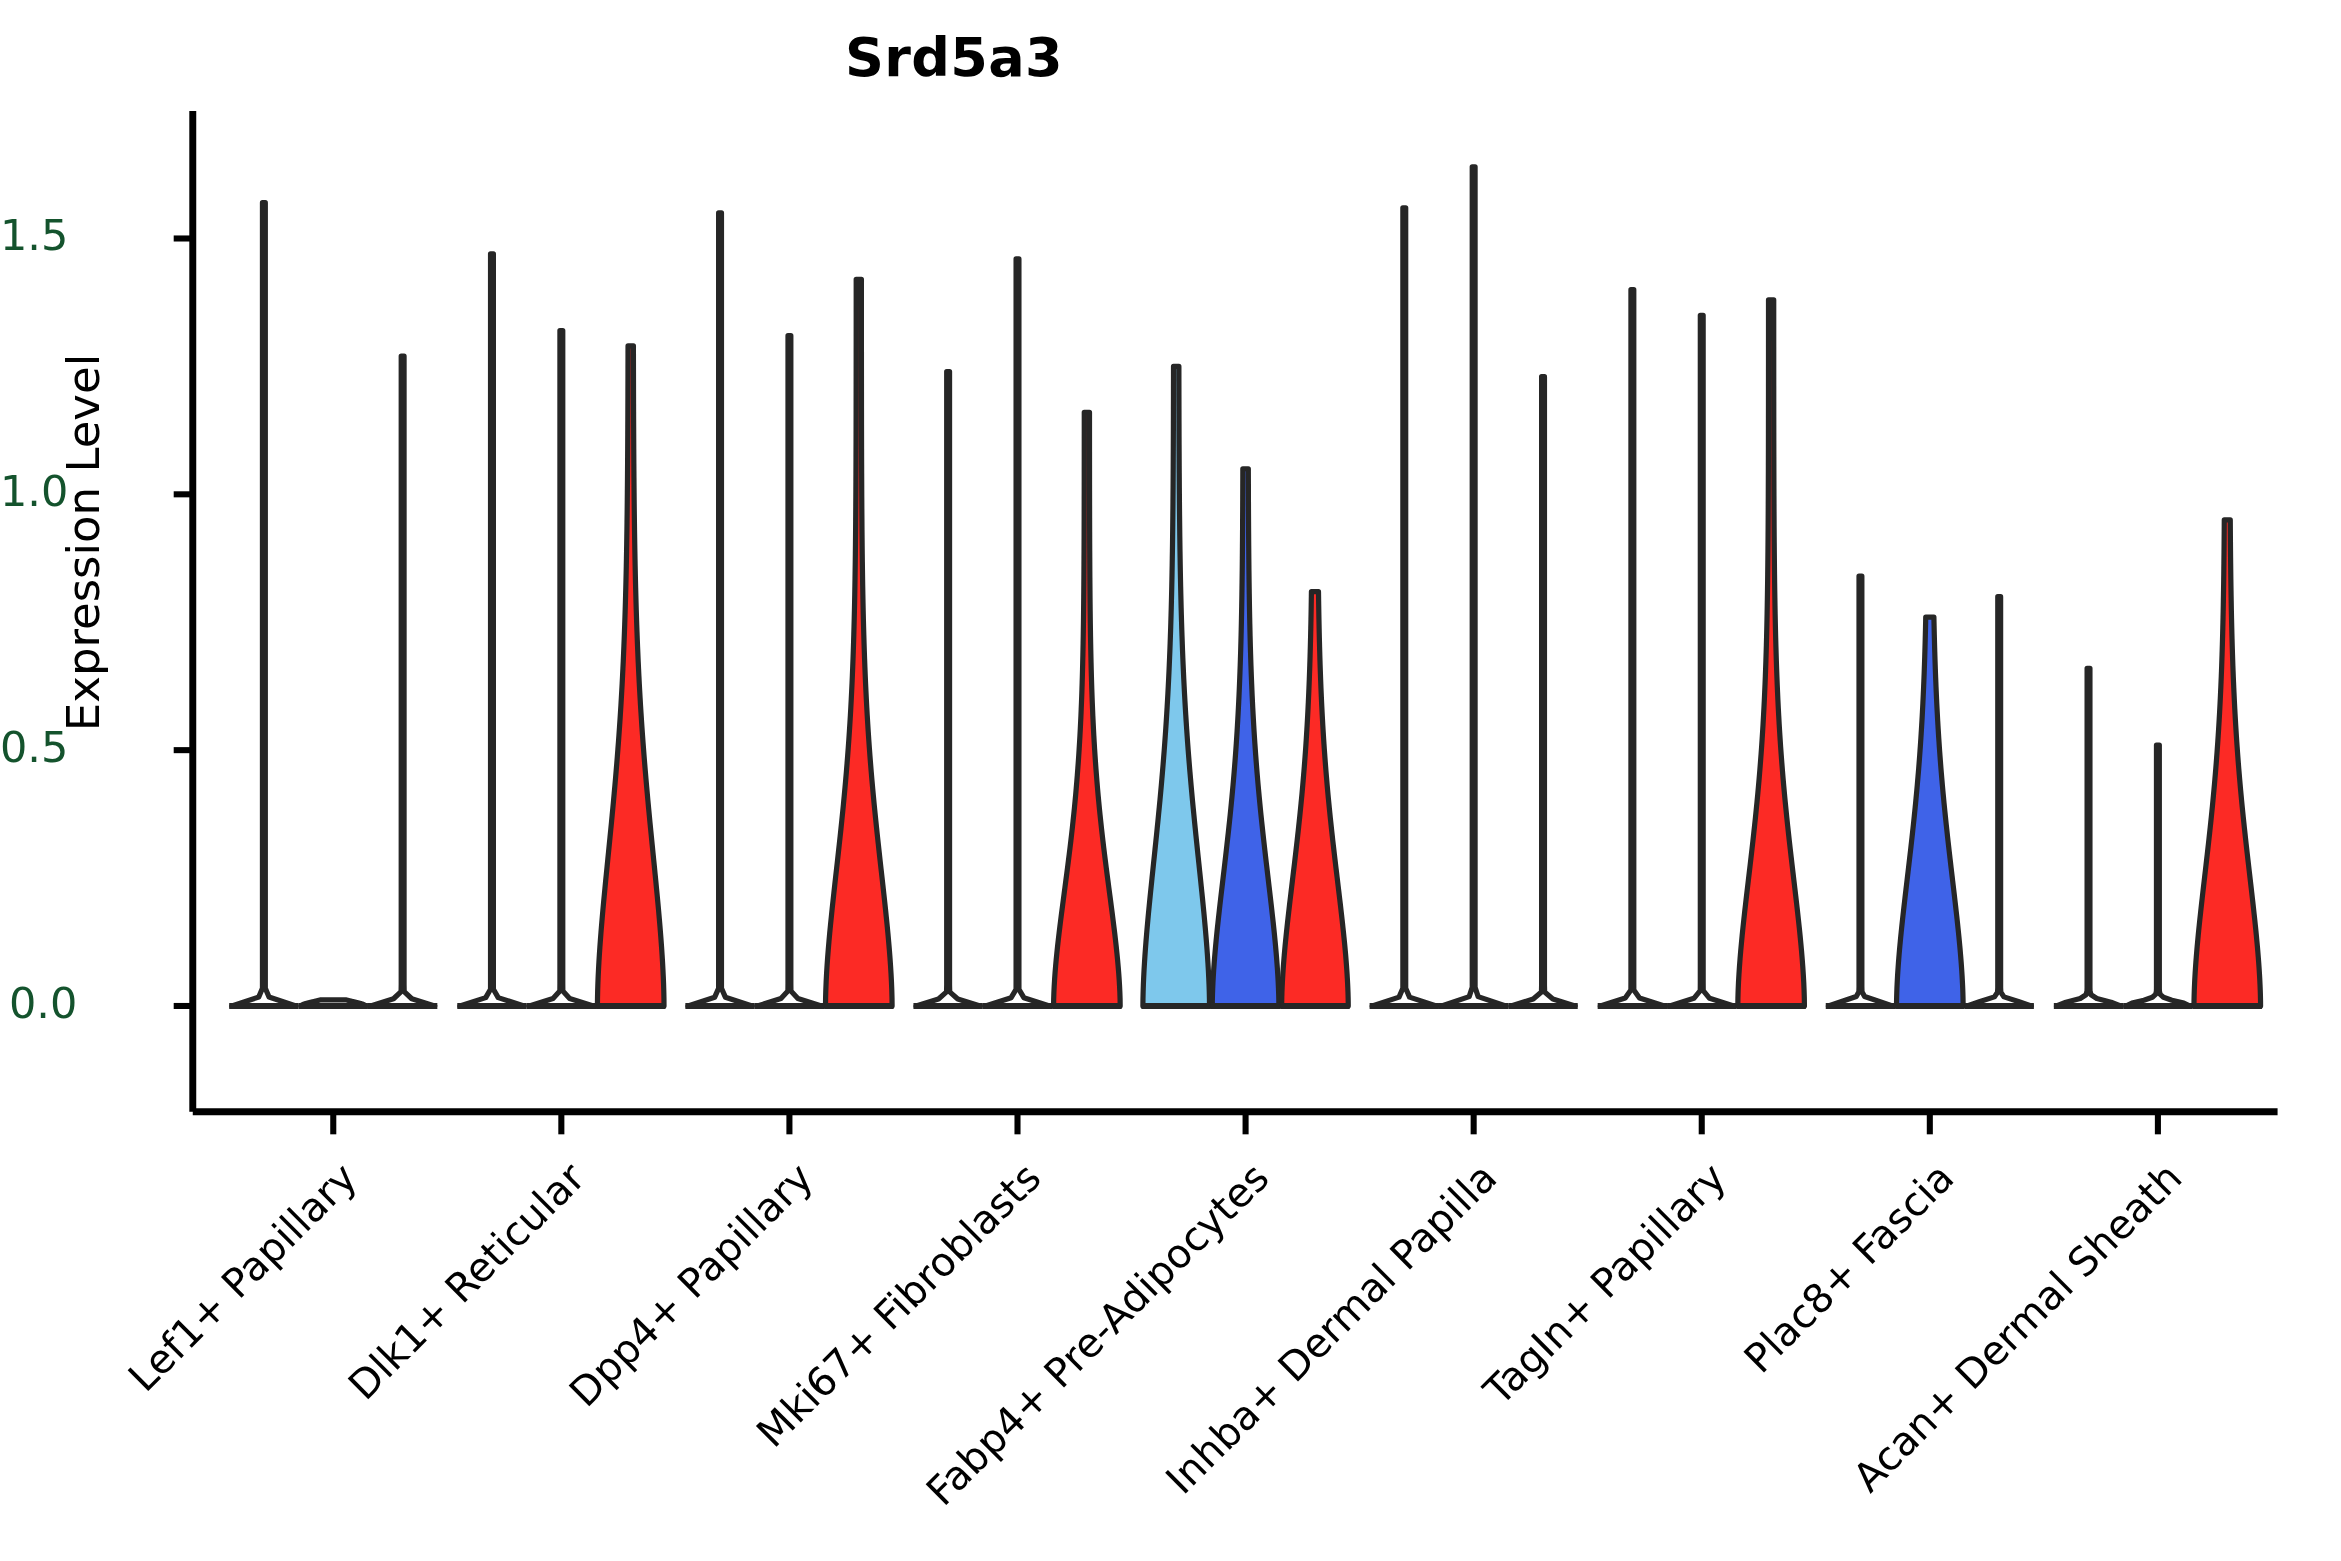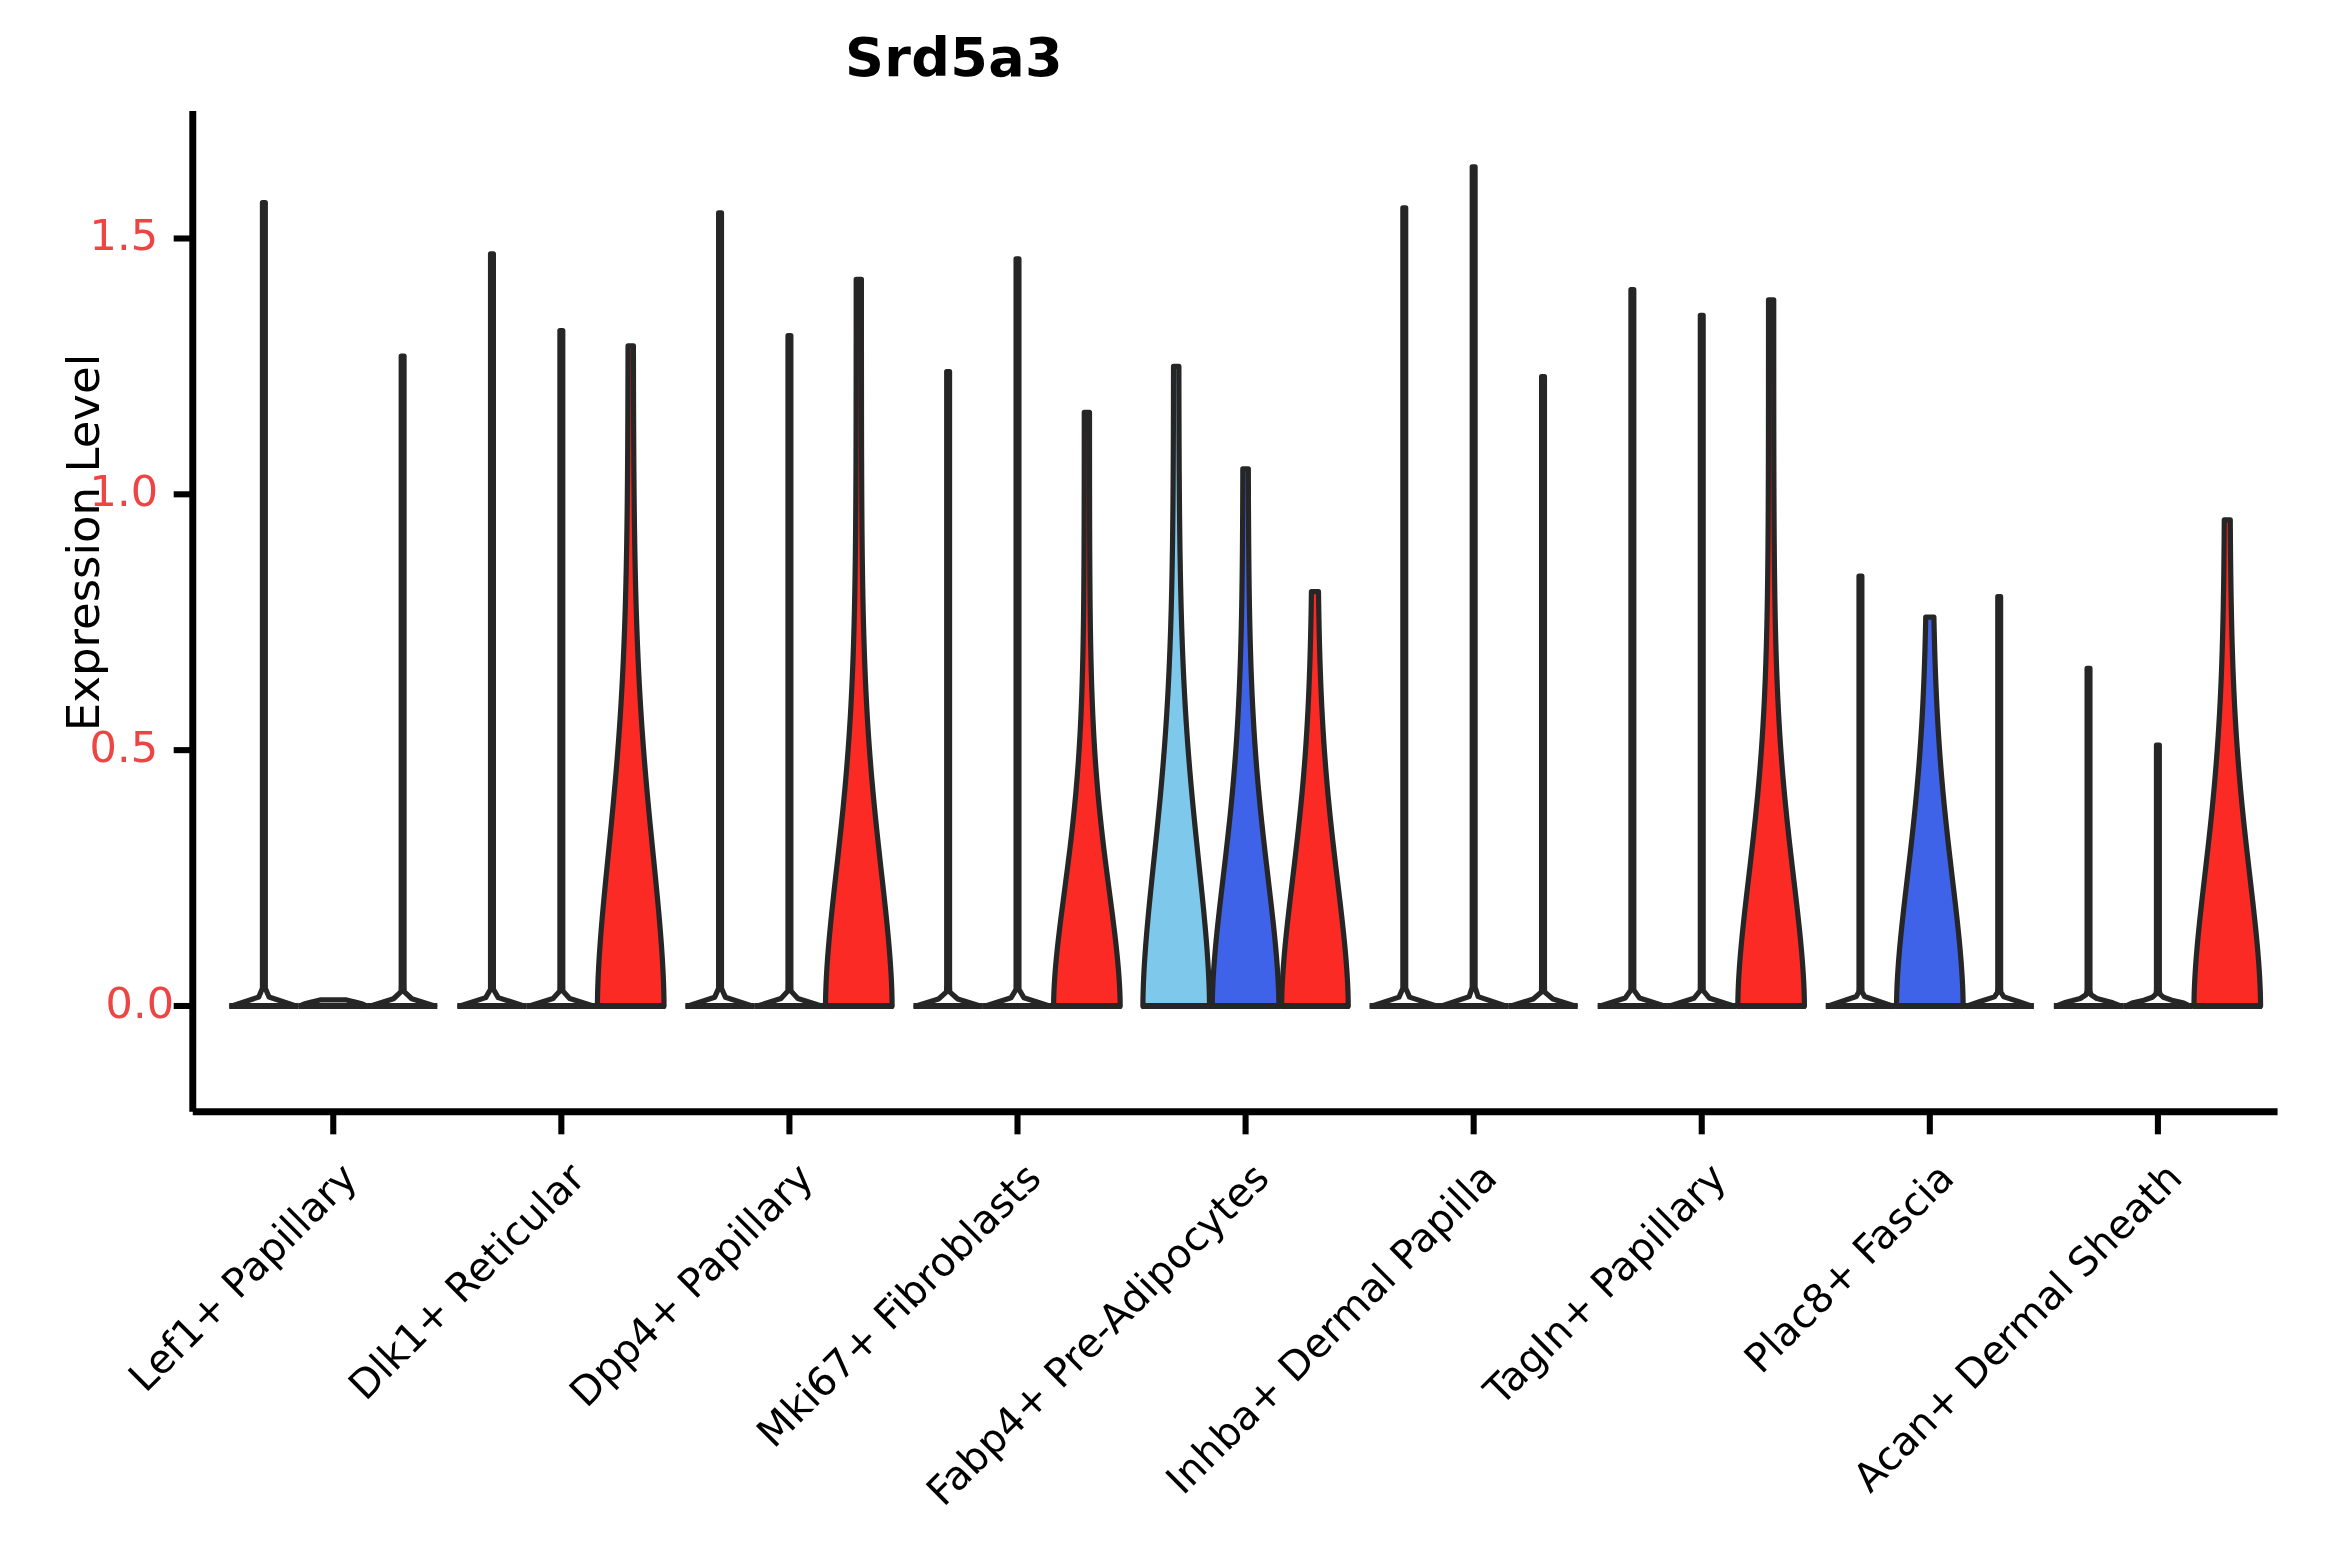--- a/index.html
+++ b/index.html
@@ -20,21 +20,21 @@
     position:absolute; left:-186px; top:516px; width:538px;
     text-align:center; font-size:45px; color:#000;
     transform-origin:50% 50%; transform:rotate(-90deg);
     font-family:"DejaVu Sans","Liberation Sans",sans-serif;
     white-space:nowrap;
   }
 
   #plot-svg{position:absolute; left:0; top:0;}
 
   .tick-label{
-    position:absolute; font-size:43px; color:#ef4444; text-align:right;
+    position:absolute; font-size:43px; color:#14532d; 
     font-family:"DejaVu Sans","Liberation Sans",sans-serif;
     white-space:nowrap;
   }
   .xtick-label{
     position:absolute; font-size:40px; color:#000;
     font-family:"DejaVu Sans","Liberation Sans",sans-serif;
     white-space:nowrap;
     transform-origin:100% 0%;
     transform:rotate(-45deg);
     text-align:right;
@@ -174,21 +174,21 @@
         <line x1="1173" y1="1282" x2="1173" y2="1308" stroke="#000000" stroke-width="7"></line>
         <line x1="1436" y1="1282" x2="1436" y2="1308" stroke="#000000" stroke-width="7"></line>
         <line x1="1699" y1="1282" x2="1699" y2="1308" stroke="#000000" stroke-width="7"></line>
         <line x1="1962" y1="1282" x2="1962" y2="1308" stroke="#000000" stroke-width="7"></line>
         <line x1="2225" y1="1282" x2="2225" y2="1308" stroke="#000000" stroke-width="7"></line>
         <line x1="2488" y1="1282" x2="2488" y2="1308" stroke="#000000" stroke-width="7"></line>
       </g>
   </svg>
 
   <div id="ytick-layer">
-      <div class="tick-label" style="left: 16px; width: 158px; top: 978px;">0.0</div>
+      <div class="tick-label" style="left: 9px; width: 158px; top: 978px;">0.0</div>
       <div class="tick-label" style="left: 0px; width: 158px; top: 722px;">0.5</div>
       <div class="tick-label" style="left: 0px; width: 158px; top: 466px;">1.0</div>
       <div class="tick-label" style="left: 0px; width: 158px; top: 210px;">1.5</div>
     </div>
   <div id="xtick-layer">
       <div class="xtick-label" style="left: -326px; width: 659px; top: 1154px;">Lef1+ Papillary</div>
       <div class="xtick-label" style="left: -98px; width: 659px; top: 1154px;">Dlk1+ Reticular</div>
       <div class="xtick-label" style="left: 130px; width: 659px; top: 1154px;">Dpp4+ Papillary</div>
       <div class="xtick-label" style="left: 358px; width: 659px; top: 1154px;">Mki67+ Fibroblasts</div>
       <div class="xtick-label" style="left: 586px; width: 659px; top: 1154px;">Fabp4+ Pre-Adipocytes</div>

